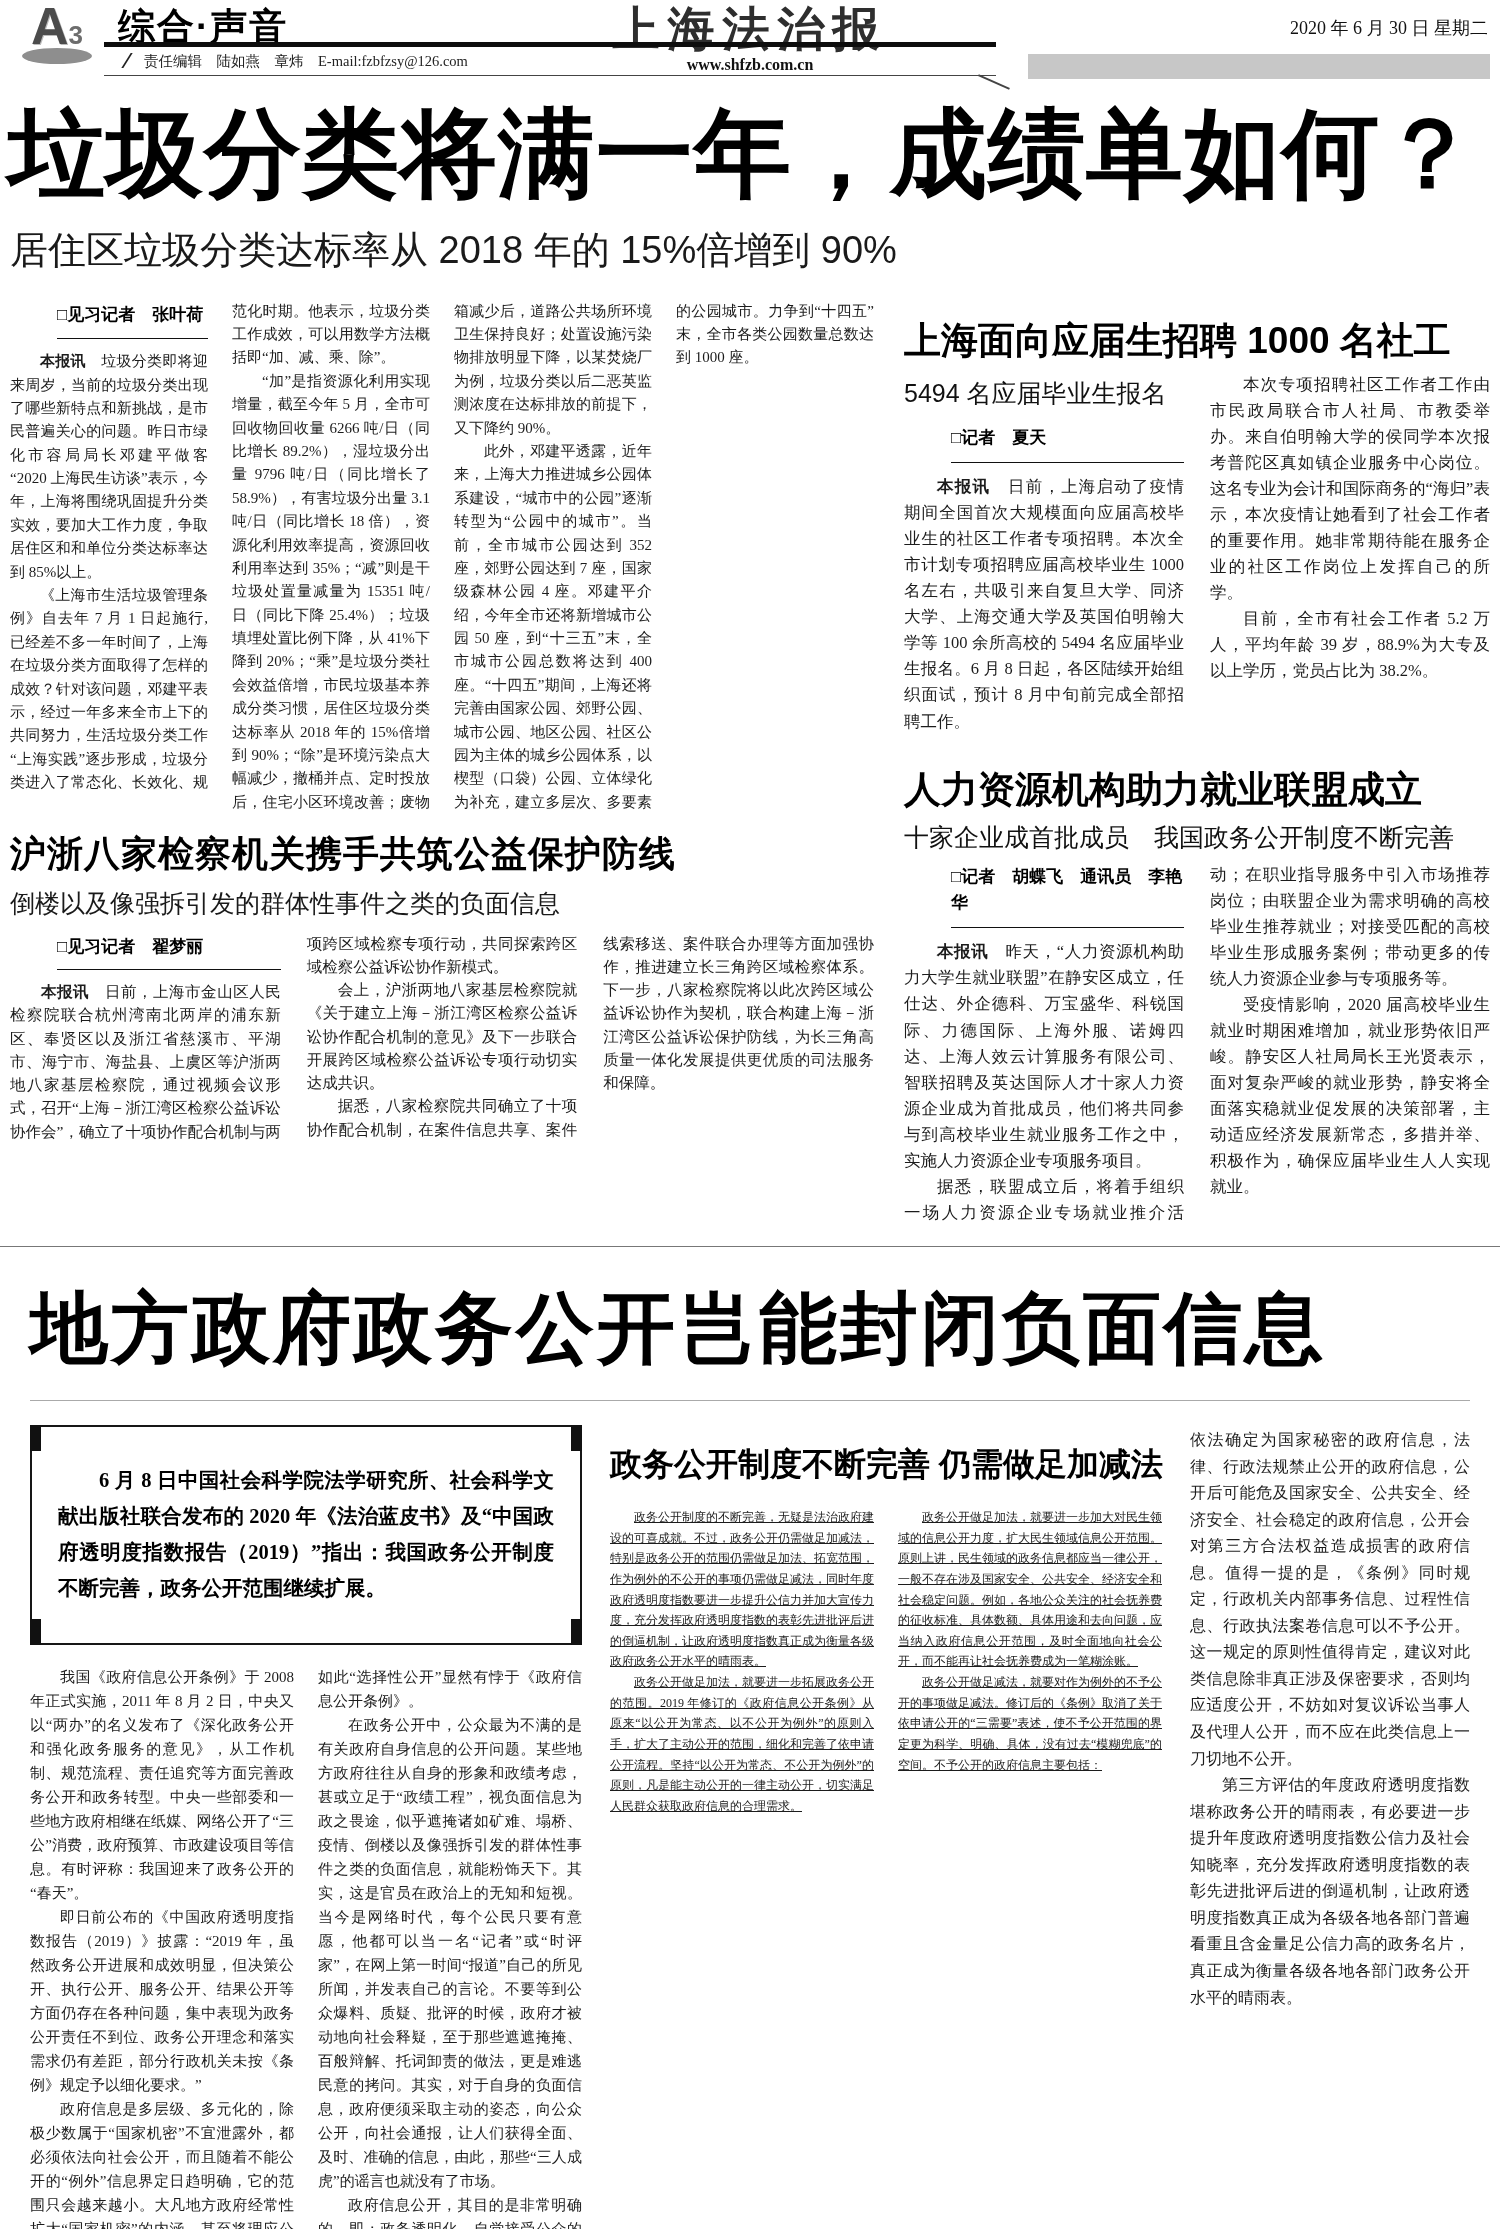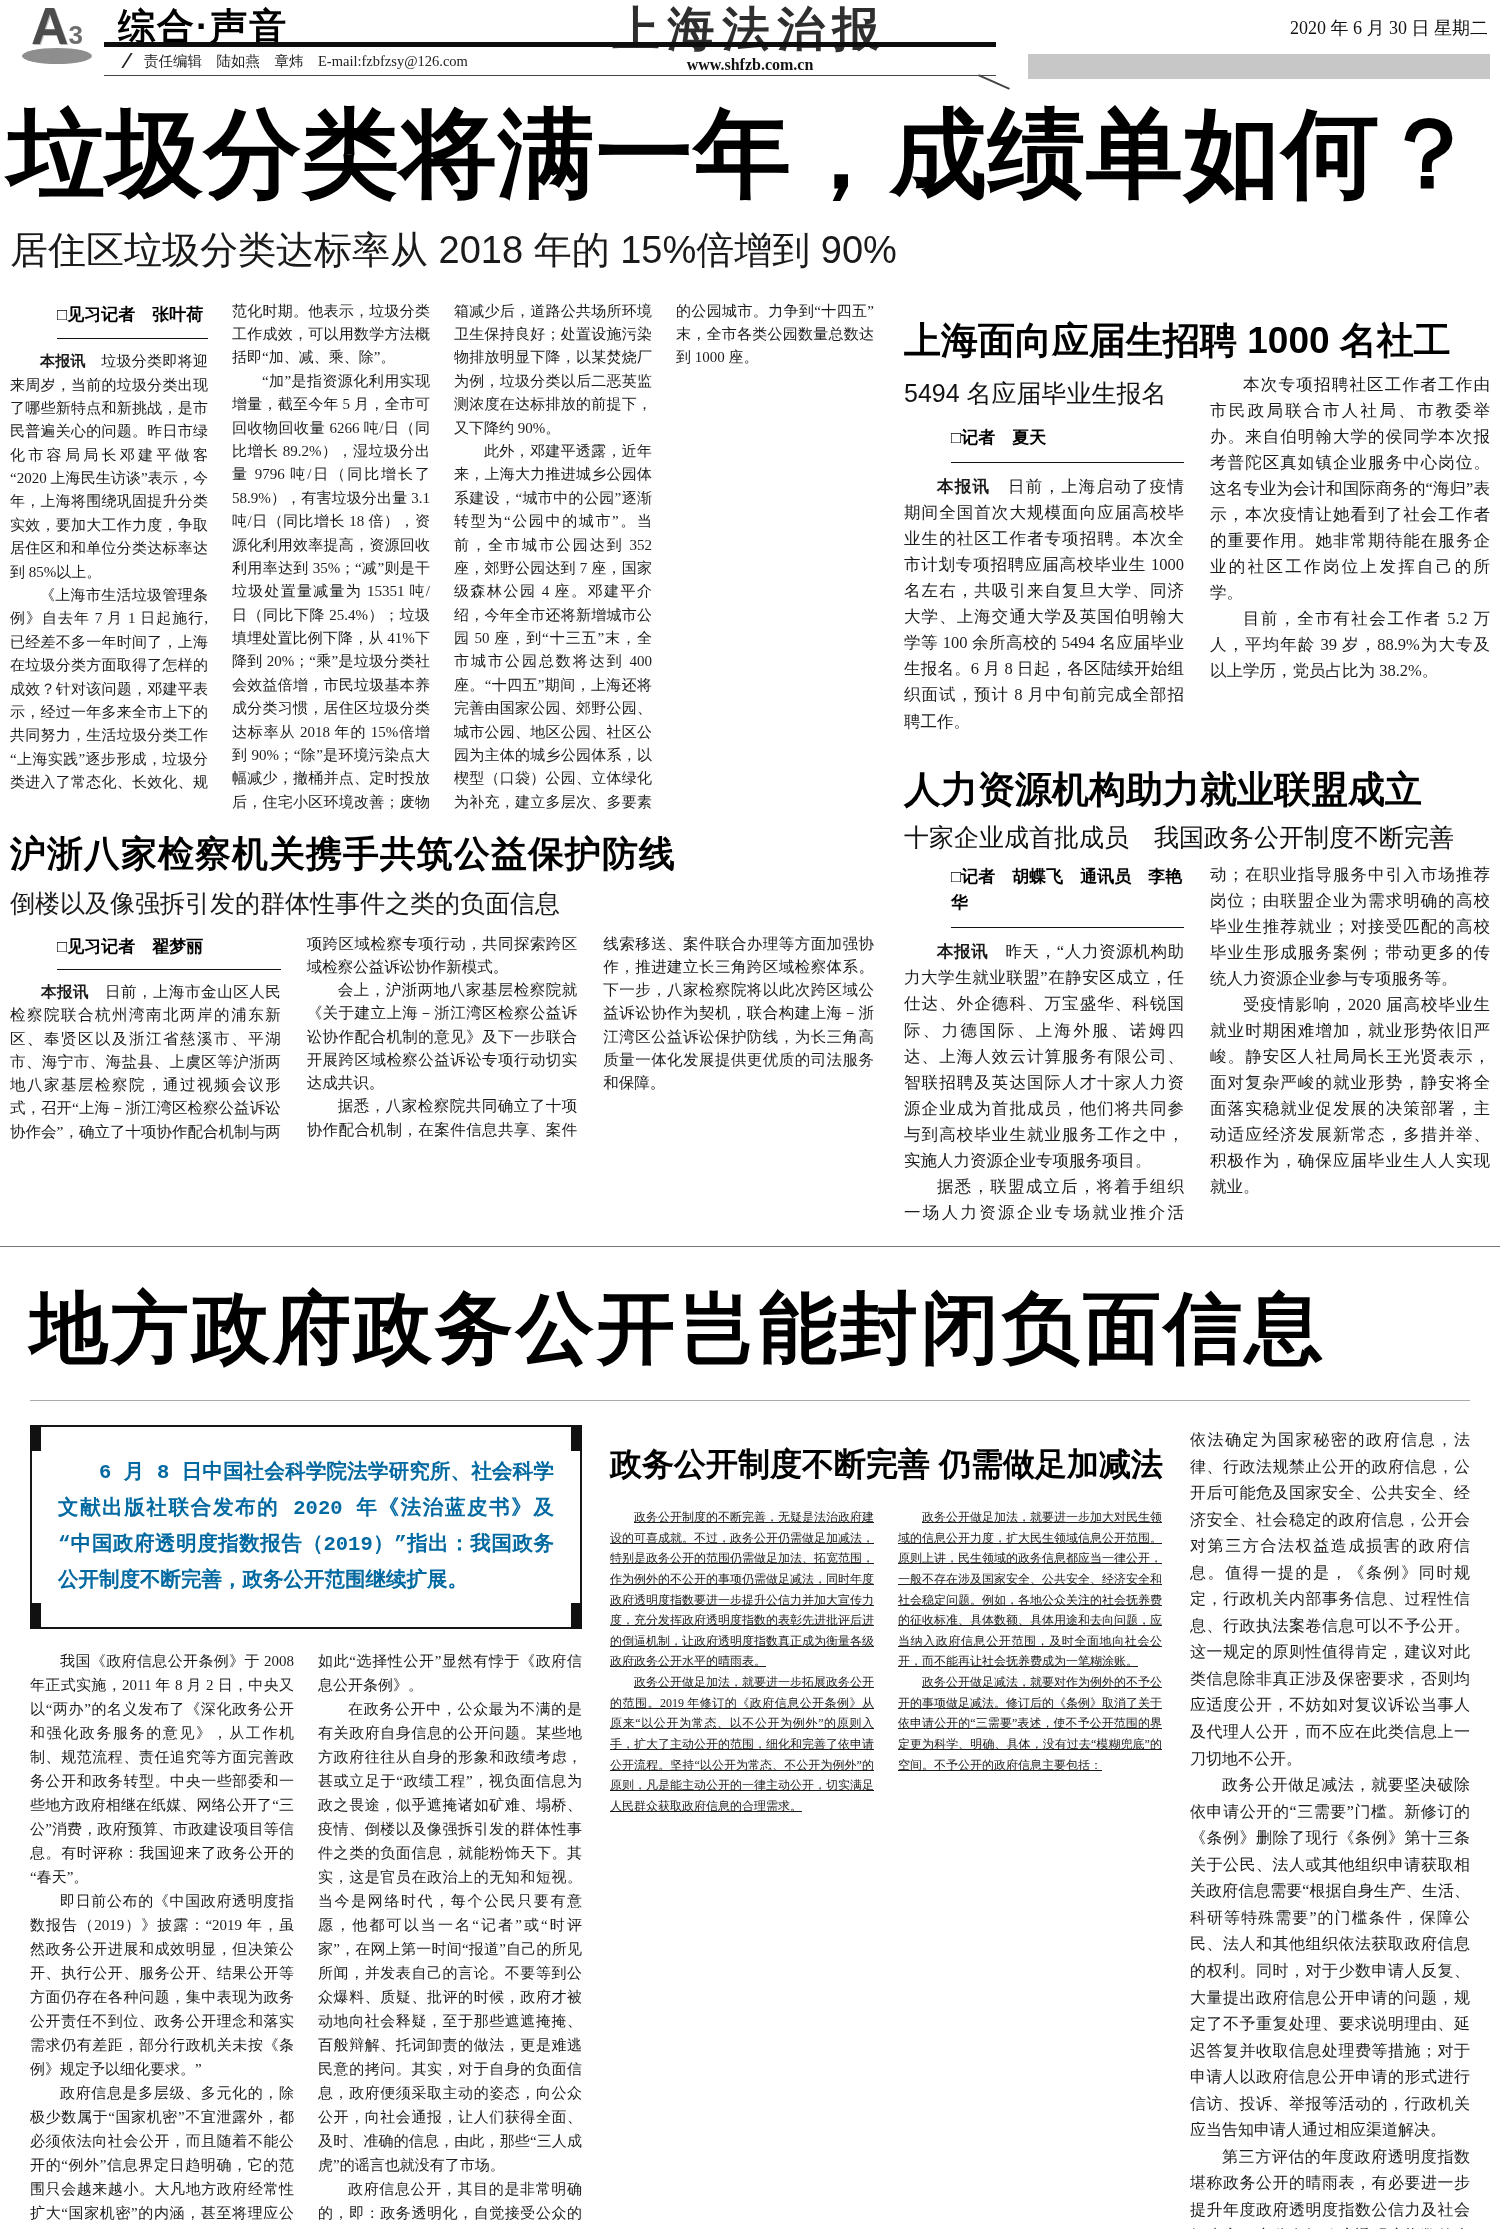--- a/index.html
+++ b/index.html
@@ -65,23 +65,23 @@
   
   .section-divider{border:none;border-top:1px solid #777;margin:20px 0 0;}
   .opinion{margin:0 10px;padding:0 20px;}
   .op-headline{margin:30px 0 18px;font-family:"Liberation Sans","DejaVu Sans",sans-serif;
         font-weight:900;font-size:78px;letter-spacing:3px;color:#000;white-space:nowrap;}
   .op-headline-rule{border:none;border-top:1px solid #aaa;margin:0 0 24px;}
   .op-row{display:flex;gap:28px;}
   .op-left{width:552px;flex:none;}
   .op-mid{width:552px;flex:none;}
   .op-right{flex:1;min-width:0;padding-top:2px;}
-  .intro-box{position:relative;border:2px solid #161616;padding:28px 26px;
-        font-family:Liberation Mono, monospace;font-weight:bold;font-size:20.5px;
-        line-height:1.75;text-align:justify;text-indent:2em;color:#0369a1;}
+  .intro-box{position:relative;border:2px solid #161616;padding:36px 26px;
+        font-family:Liberation Serif, serif;font-weight:bold;font-size:20.5px;
+        line-height:1.75;text-align:justify;text-indent:2em;color:#000000;}
   .corner-bar{position:absolute;width:11px;height:26px;background:#111;}
   .corner-tl{left:-2px;top:-2px;} .corner-tr{right:-2px;top:-2px;}
   .corner-bl{left:-2px;bottom:-2px;} .corner-br{right:-2px;bottom:-2px;}
   .essay1-body{margin-top:20px;columns:2;column-gap:24px;font-size:15px;line-height:1.6;}
   .op-subhead{margin:18px 0 20px;text-align:center;font-family:"Liberation Sans","DejaVu Sans",sans-serif;
         font-weight:900;font-size:32px;color:#000;white-space:nowrap;}
   .essay2-mid-body{columns:2;column-gap:24px;font-size:12px;line-height:1.72;text-decoration:underline;}
   .essay2-right-body{font-size:16px;line-height:1.66;}
 </style>
 </head>
@@ -189,21 +189,20 @@
             <p class="para">政务公开制度的不断完善，无疑是法治政府建设的可喜成就。不过，政务公开仍需做足加减法，特别是政务公开的范围仍需做足加法、拓宽范围，作为例外的不公开的事项仍需做足减法，同时年度政府透明度指数要进一步提升公信力并加大宣传力度，充分发挥政府透明度指数的表彰先进批评后进的倒逼机制，让政府透明度指数真正成为衡量各级政府政务公开水平的晴雨表。</p>
             <p class="para">政务公开做足加法，就要进一步拓展政务公开的范围。2019 年修订的《政府信息公开条例》从原来“以公开为常态、以不公开为例外”的原则入手，扩大了主动公开的范围，细化和完善了依申请公开流程。坚持“以公开为常态、不公开为例外”的原则，凡是能主动公开的一律主动公开，切实满足人民群众获取政府信息的合理需求。</p>
             <p class="para">政务公开做足加法，就要进一步加大对民生领域的信息公开力度，扩大民生领域信息公开范围。原则上讲，民生领域的政务信息都应当一律公开，一般不存在涉及国家安全、公共安全、经济安全和社会稳定问题。例如，各地公众关注的社会抚养费的征收标准、具体数额、具体用途和去向问题，应当纳入政府信息公开范围，及时全面地向社会公开，而不能再让社会抚养费成为一笔糊涂账。</p>
             <p class="para">政务公开做足减法，就要对作为例外的不予公开的事项做足减法。修订后的《条例》取消了关于依申请公开的“三需要”表述，使不予公开范围的界定更为科学、明确、具体，没有过去“模糊兜底”的空间。不予公开的政府信息主要包括：</p>
           </div>
       </div>
 
       <div class="op-right">
         <div class="essay2-right-body">
             <p class="para cont">依法确定为国家秘密的政府信息，法律、行政法规禁止公开的政府信息，公开后可能危及国家安全、公共安全、经济安全、社会稳定的政府信息，公开会对第三方合法权益造成损害的政府信息。值得一提的是，《条例》同时规定，行政机关内部事务信息、过程性信息、行政执法案卷信息可以不予公开。这一规定的原则性值得肯定，建议对此类信息除非真正涉及保密要求，否则均应适度公开，不妨如对复议诉讼当事人及代理人公开，而不应在此类信息上一刀切地不公开。</p>
-            <p class="para">政务公开做足减法，就要坚决破除依申请公开的“三需要”门槛。新修订的《条例》删除了现行《条例》第十三条关于公民、法人或其他组织申请获取相关政府信息需要“根据自身生产、生活、科研等特殊需要”的门槛条件，保障公民、法人和其他组织依法获取政府信息的权利。同时，对于少数申请人反复、大量提出政府信息公开申请的问题，规定了不予重复处理、要求说明理由、延迟答复并收取信息处理费等措施；对于申请人以政府信息公开申请的形式进行信访、投诉、举报等活动的，行政机关应当告知申请人通过相应渠道解决。</p>
             <p class="para">第三方评估的年度政府透明度指数堪称政务公开的晴雨表，有必要进一步提升年度政府透明度指数公信力及社会知晓率，充分发挥政府透明度指数的表彰先进批评后进的倒逼机制，让政府透明度指数真正成为各级各地各部门普遍看重且含金量足公信力高的政务名片，真正成为衡量各级各地各部门政务公开水平的晴雨表。</p>
           </div>
 
       </div>
 
     </div>
   </section>
 
 </div>
 

